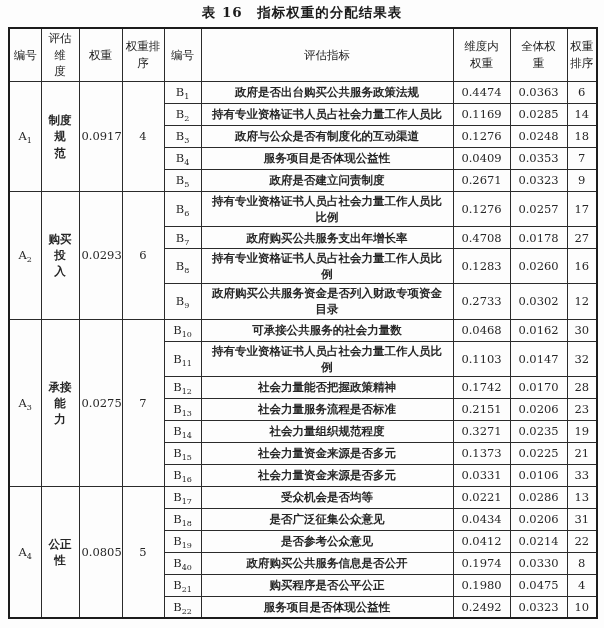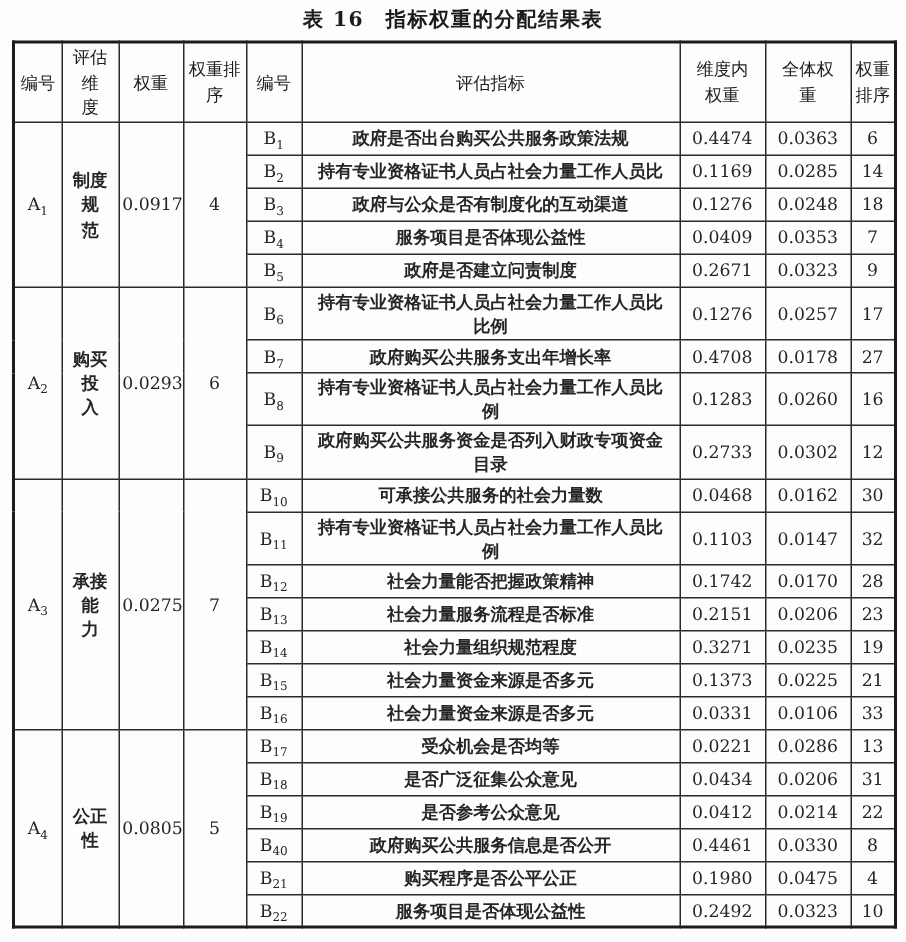--- a/index.html
+++ b/index.html
@@ -231,21 +231,21 @@
         <tr>
           <td><span>B</span><sub>19</sub></td>
           <td class="pre">是否参考公众意见</td>
           <td>0.0412</td>
           <td>0.0214</td>
           <td>22</td>
         </tr>
         <tr>
           <td><span>B</span><sub>40</sub></td>
           <td class="pre">政府购买公共服务信息是否公开</td>
-          <td>0.4461</td>
+          <td>0.1974</td>
           <td>0.0330</td>
           <td>8</td>
         </tr>
         <tr>
           <td><span>B</span><sub>21</sub></td>
           <td class="pre">购买程序是否公平公正</td>
           <td>0.1980</td>
           <td>0.0475</td>
           <td>4</td>
         </tr>

